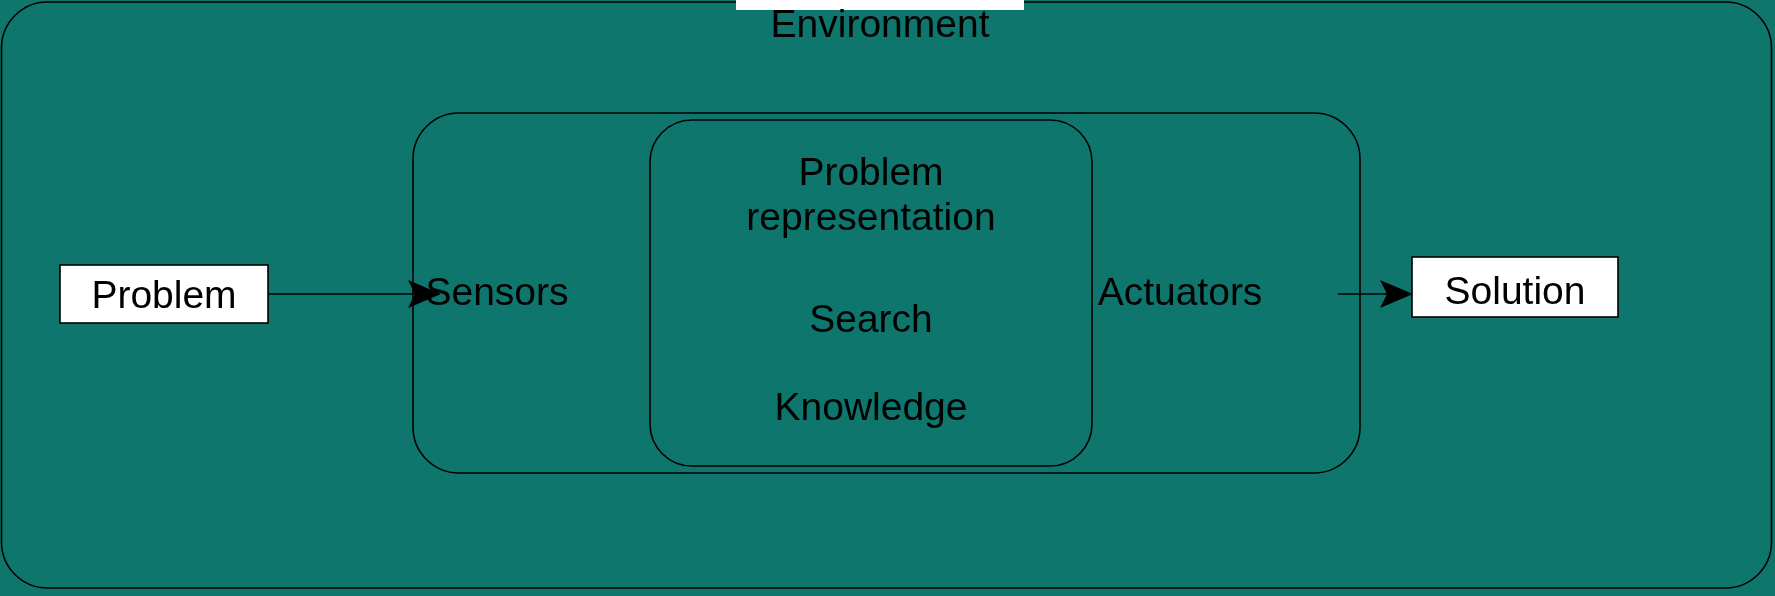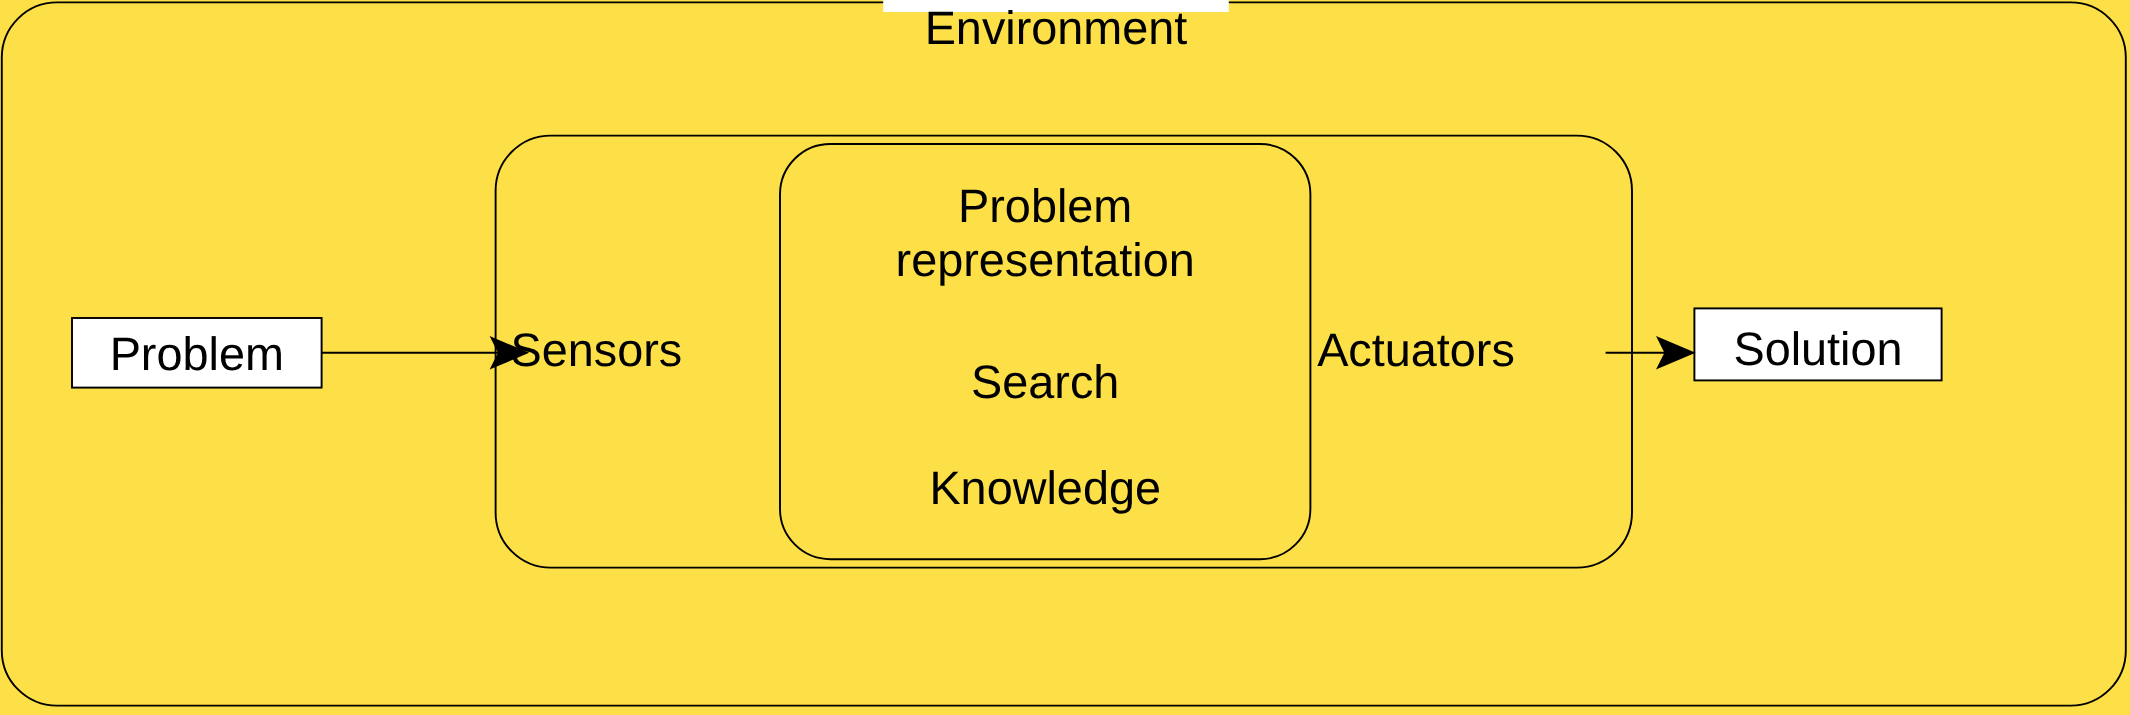--- a/index.html
+++ b/index.html
@@ -8,21 +8,21 @@
     padding: 0;
     background: #ffffff;
   }
   body {
     font-family: "Liberation Sans", sans-serif;
   }
   #stage {
     position: relative;
     width: 1775px;
     height: 596px;
-    background: #fde047;
+    background: #0f766e;
     overflow: hidden;
   }
   #diagram-svg {
     position: absolute;
     left: 0;
     top: 0;
     width: 1775px;
     height: 596px;
     display: block;
   }

